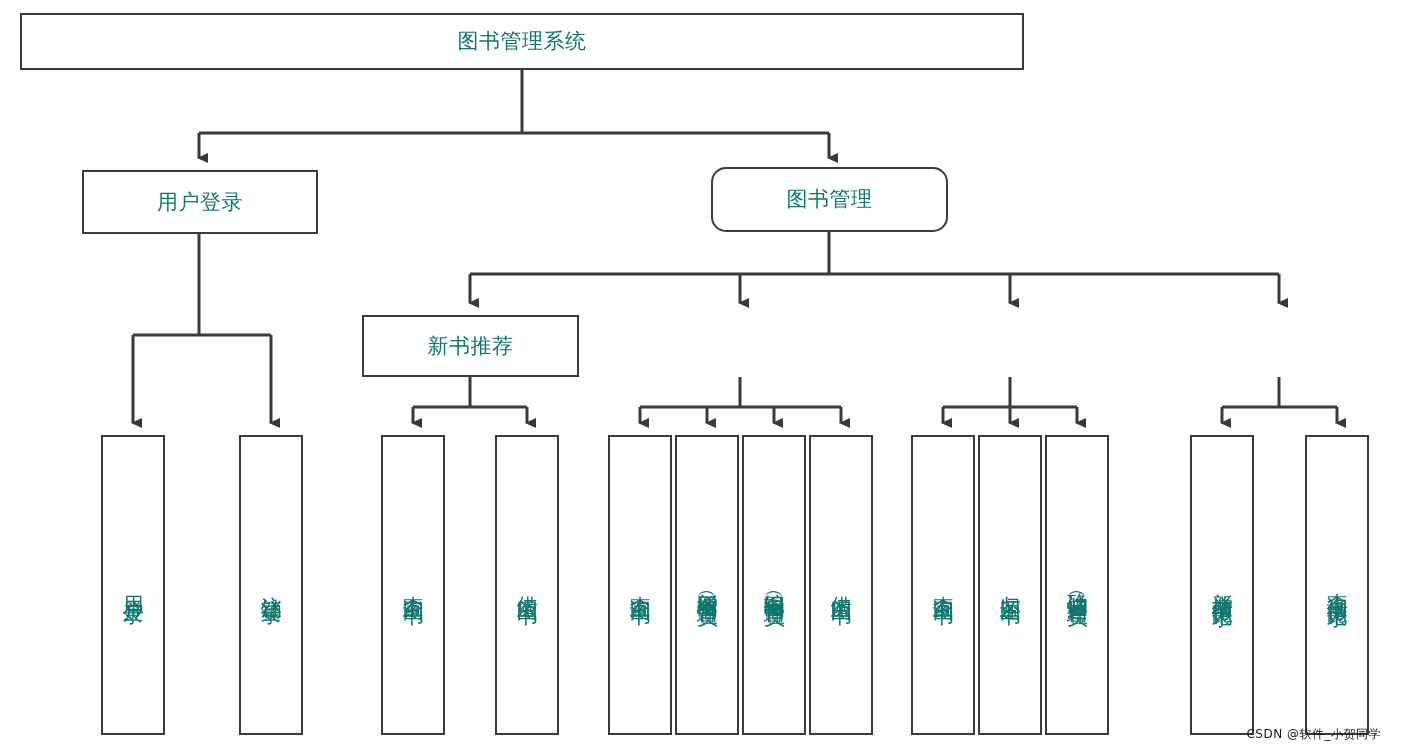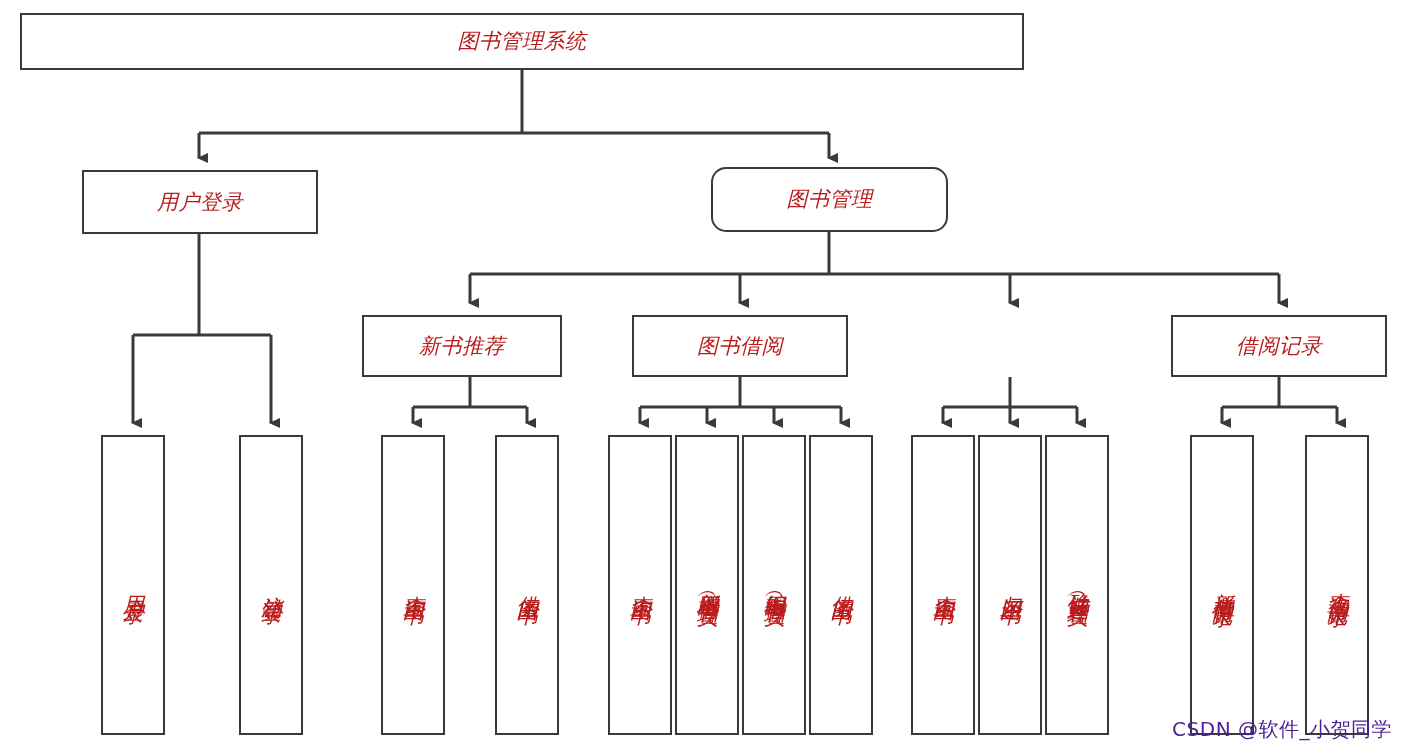--- a/index.html
+++ b/index.html
@@ -33,45 +33,44 @@
     display: flex;
     align-items: center;
     justify-content: center;
     color: #2b2b2b;
   }
   .node .label {
     font-size: 21px;
     line-height: 1.15;
     letter-spacing: 0.5px;
     white-space: nowrap;
-    color: #b91c1c;
-    font-style: italic;
+    color: #0f766e;
   }
   .node.vert {
     align-items: center;
     justify-content: center;
   }
   .node.vert .label {
     writing-mode: vertical-rl;
     text-orientation: upright;
     font-size: 21px;
     line-height: 1.25;
     letter-spacing: 3px;
     white-space: nowrap;
     max-height: 100%;
   }
   .node.vert.tall .label {
     letter-spacing: 2px;
   }
   #watermark {
     position: absolute;
-    right: 13px;
+    right: 24px;
     bottom: 4px;
-    font-size: 20px;
-    color: #4c1d95;
+    font-size: 12px;
+    color: #0f172a;
     letter-spacing: 0.5px;
     white-space: nowrap;
     user-select: none;
   }
 </style>
 </head>
 <body>
 
 <div id="canvas">
 
@@ -129,28 +128,22 @@
     <span class="label">图书管理系统</span>
   </div>
 
   <div class="node" style="left:82px; top:170px; width:236px; height:64px;">
     <span class="label">用户登录</span>
   </div>
   <div class="node" style="left:711px; top:167px; width:237px; height:65px;border-radius:15px;">
     <span class="label">图书管理</span>
   </div>
 
-  <div class="node" style="left:362px; top:315px; width:200px; height:62px;">
+  <div class="node" style="left:362px; top:315px; width:217px; height:62px;">
     <span class="label">新书推荐</span>
-  </div>
-  <div class="node" style="left:632px; top:315px; width:216px; height:62px;">
-    <span class="label">图书借阅</span>
-  </div>
-  <div class="node" style="left:1171px; top:315px; width:216px; height:62px;">
-    <span class="label">借阅记录</span>
   </div>
 
   <div class="node vert" style="left:101px; top:435px; width:64px; height:300px;">
     <span class="label">用户登录</span>
   </div>
   <div class="node vert" style="left:239px; top:435px; width:64px; height:300px;">
     <span class="label">注销登录</span>
   </div>
 
   <div class="node vert" style="left:381px; top:435px; width:64px; height:300px;">

